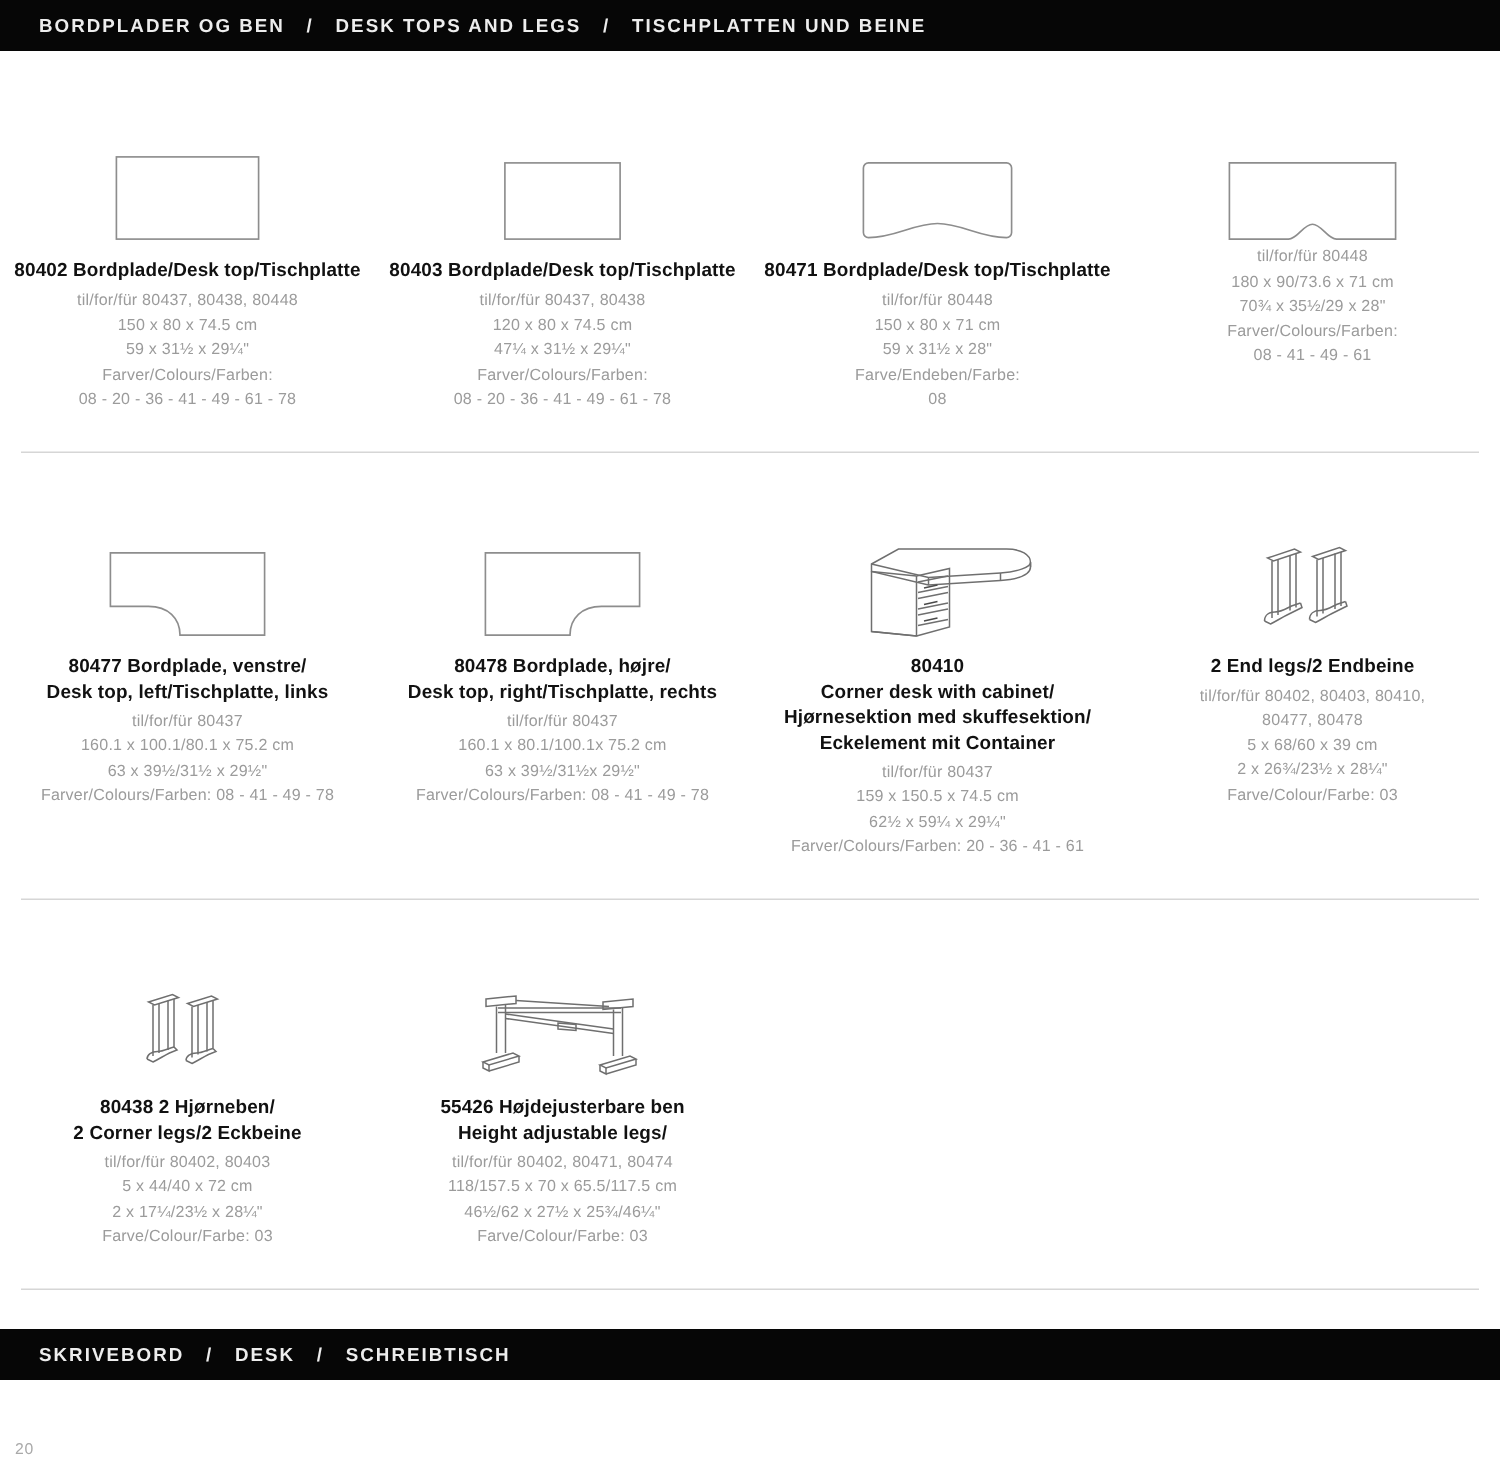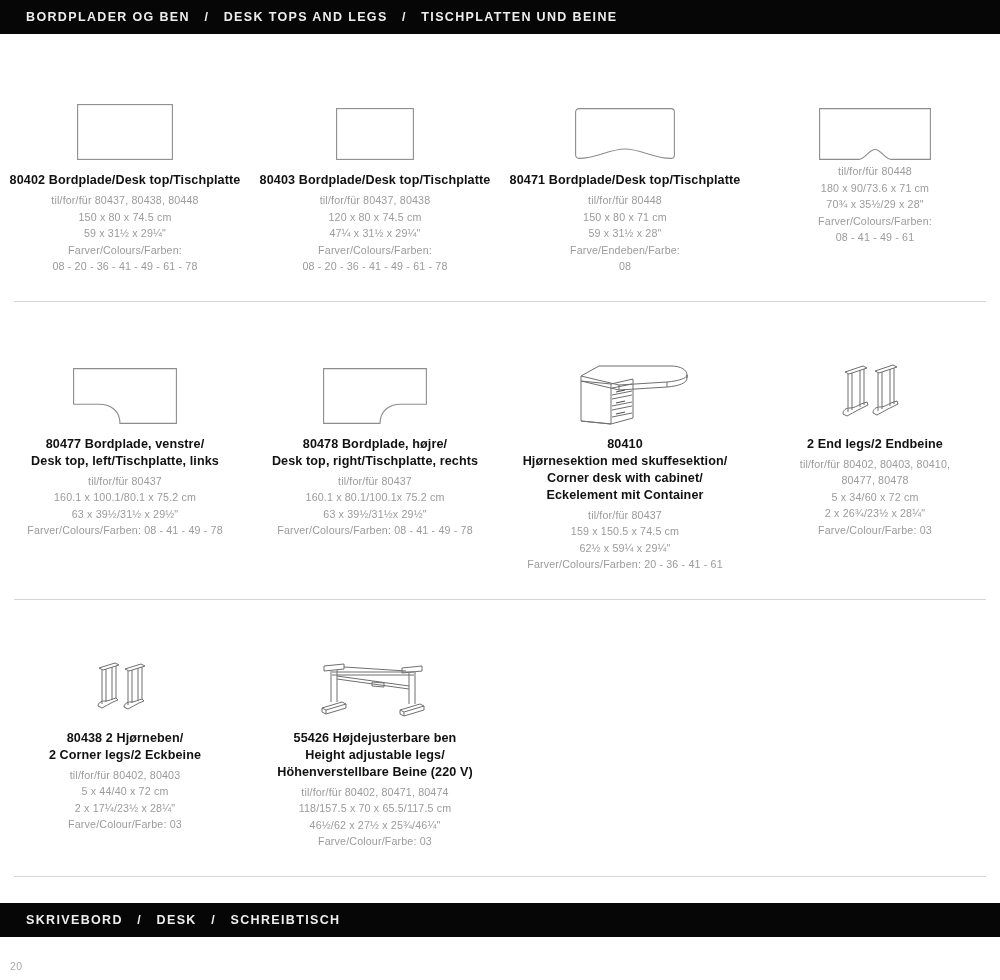--- a/index.html
+++ b/index.html
@@ -244,22 +244,22 @@
 
           <path class="ln2" d="M53,26 L73,22 M53,33 L73,29"></path>
           <path class="ln2" d="M53,37 L73,33 M53,44 L73,40"></path>
           <path class="ln2" d="M53,48 L73,44 M53,55 L73,51"></path>
 
           <path class="lnd" d="M57,30 L66,28 M57,41 L66,39 M57,52 L66,50"></path>
         </svg>
       </div>
       <div class="titles">
         <div class="title wrap">80410</div>
+        <div class="title wrap">Corner desk with cabinet/</div>
         <div class="title wrap">Hjørnesektion med skuffesektion/</div>
-        <div class="title wrap">Corner desk with cabinet/</div>
         <div class="title wrap">Eckelement mit Container</div>
       </div>
       <div class="specs">
         <div class="spec">til/for/für 80437</div>
         <div class="spec">159 x 150.5 x 74.5 cm</div>
         <div class="spec">62½ x 59¼ x 29¼"</div>
         <div class="spec">Farver/Colours/Farben: 20 - 36 - 41 - 61</div>
       </div>
     </div>
 
@@ -277,21 +277,21 @@
           <path class="ln2" d="M36,51 C36,47 39,45 43,45 C47,45 50,43 54,41 L60,39"></path>
           <path class="ln2" d="M36,51 L40,53 C44,51 47,49 51,47 L61,42 L60,39"></path>
         </svg>
       </div>
       <div class="titles">
         <div class="title wrap">2 End legs/2 Endbeine</div>
       </div>
       <div class="specs">
         <div class="spec">til/for/für 80402, 80403, 80410,</div>
         <div class="spec">80477, 80478</div>
-        <div class="spec">5 x 34/60 x 72 cm</div>
+        <div class="spec">5 x 68/60 x 39 cm</div>
         <div class="spec">2 x 26¾/23½ x 28¼"</div>
         <div class="spec">Farve/Colour/Farbe: 03</div>
       </div>
     </div>
   </div>
 
   <div class="gap-md"></div>
   <div class="divider"></div>
   <div class="gap-md"></div>
 
@@ -347,21 +347,20 @@
           <path class="ln2" d="M27,21 L99,31"></path>
 
           <path class="ln2" d="M62,24 L74,25 L74,29 L62,28 Z"></path>
 
           <path class="ln2" d="M34,9 L96,13"></path>
         </svg>
       </div>
       <div class="titles">
         <div class="title wrap">55426 Højdejusterbare ben</div>
         <div class="title wrap">Height adjustable legs/</div>
-        <div class="title wrap">Höhenverstellbare Beine (220 V)</div>
       </div>
       <div class="specs">
         <div class="spec">til/for/für 80402, 80471, 80474</div>
         <div class="spec">118/157.5 x 70 x 65.5/117.5 cm</div>
         <div class="spec">46½/62 x 27½ x 25¾/46¼"</div>
         <div class="spec">Farve/Colour/Farbe: 03</div>
       </div>
     </div>
 
     <div class="cell empty"></div>

